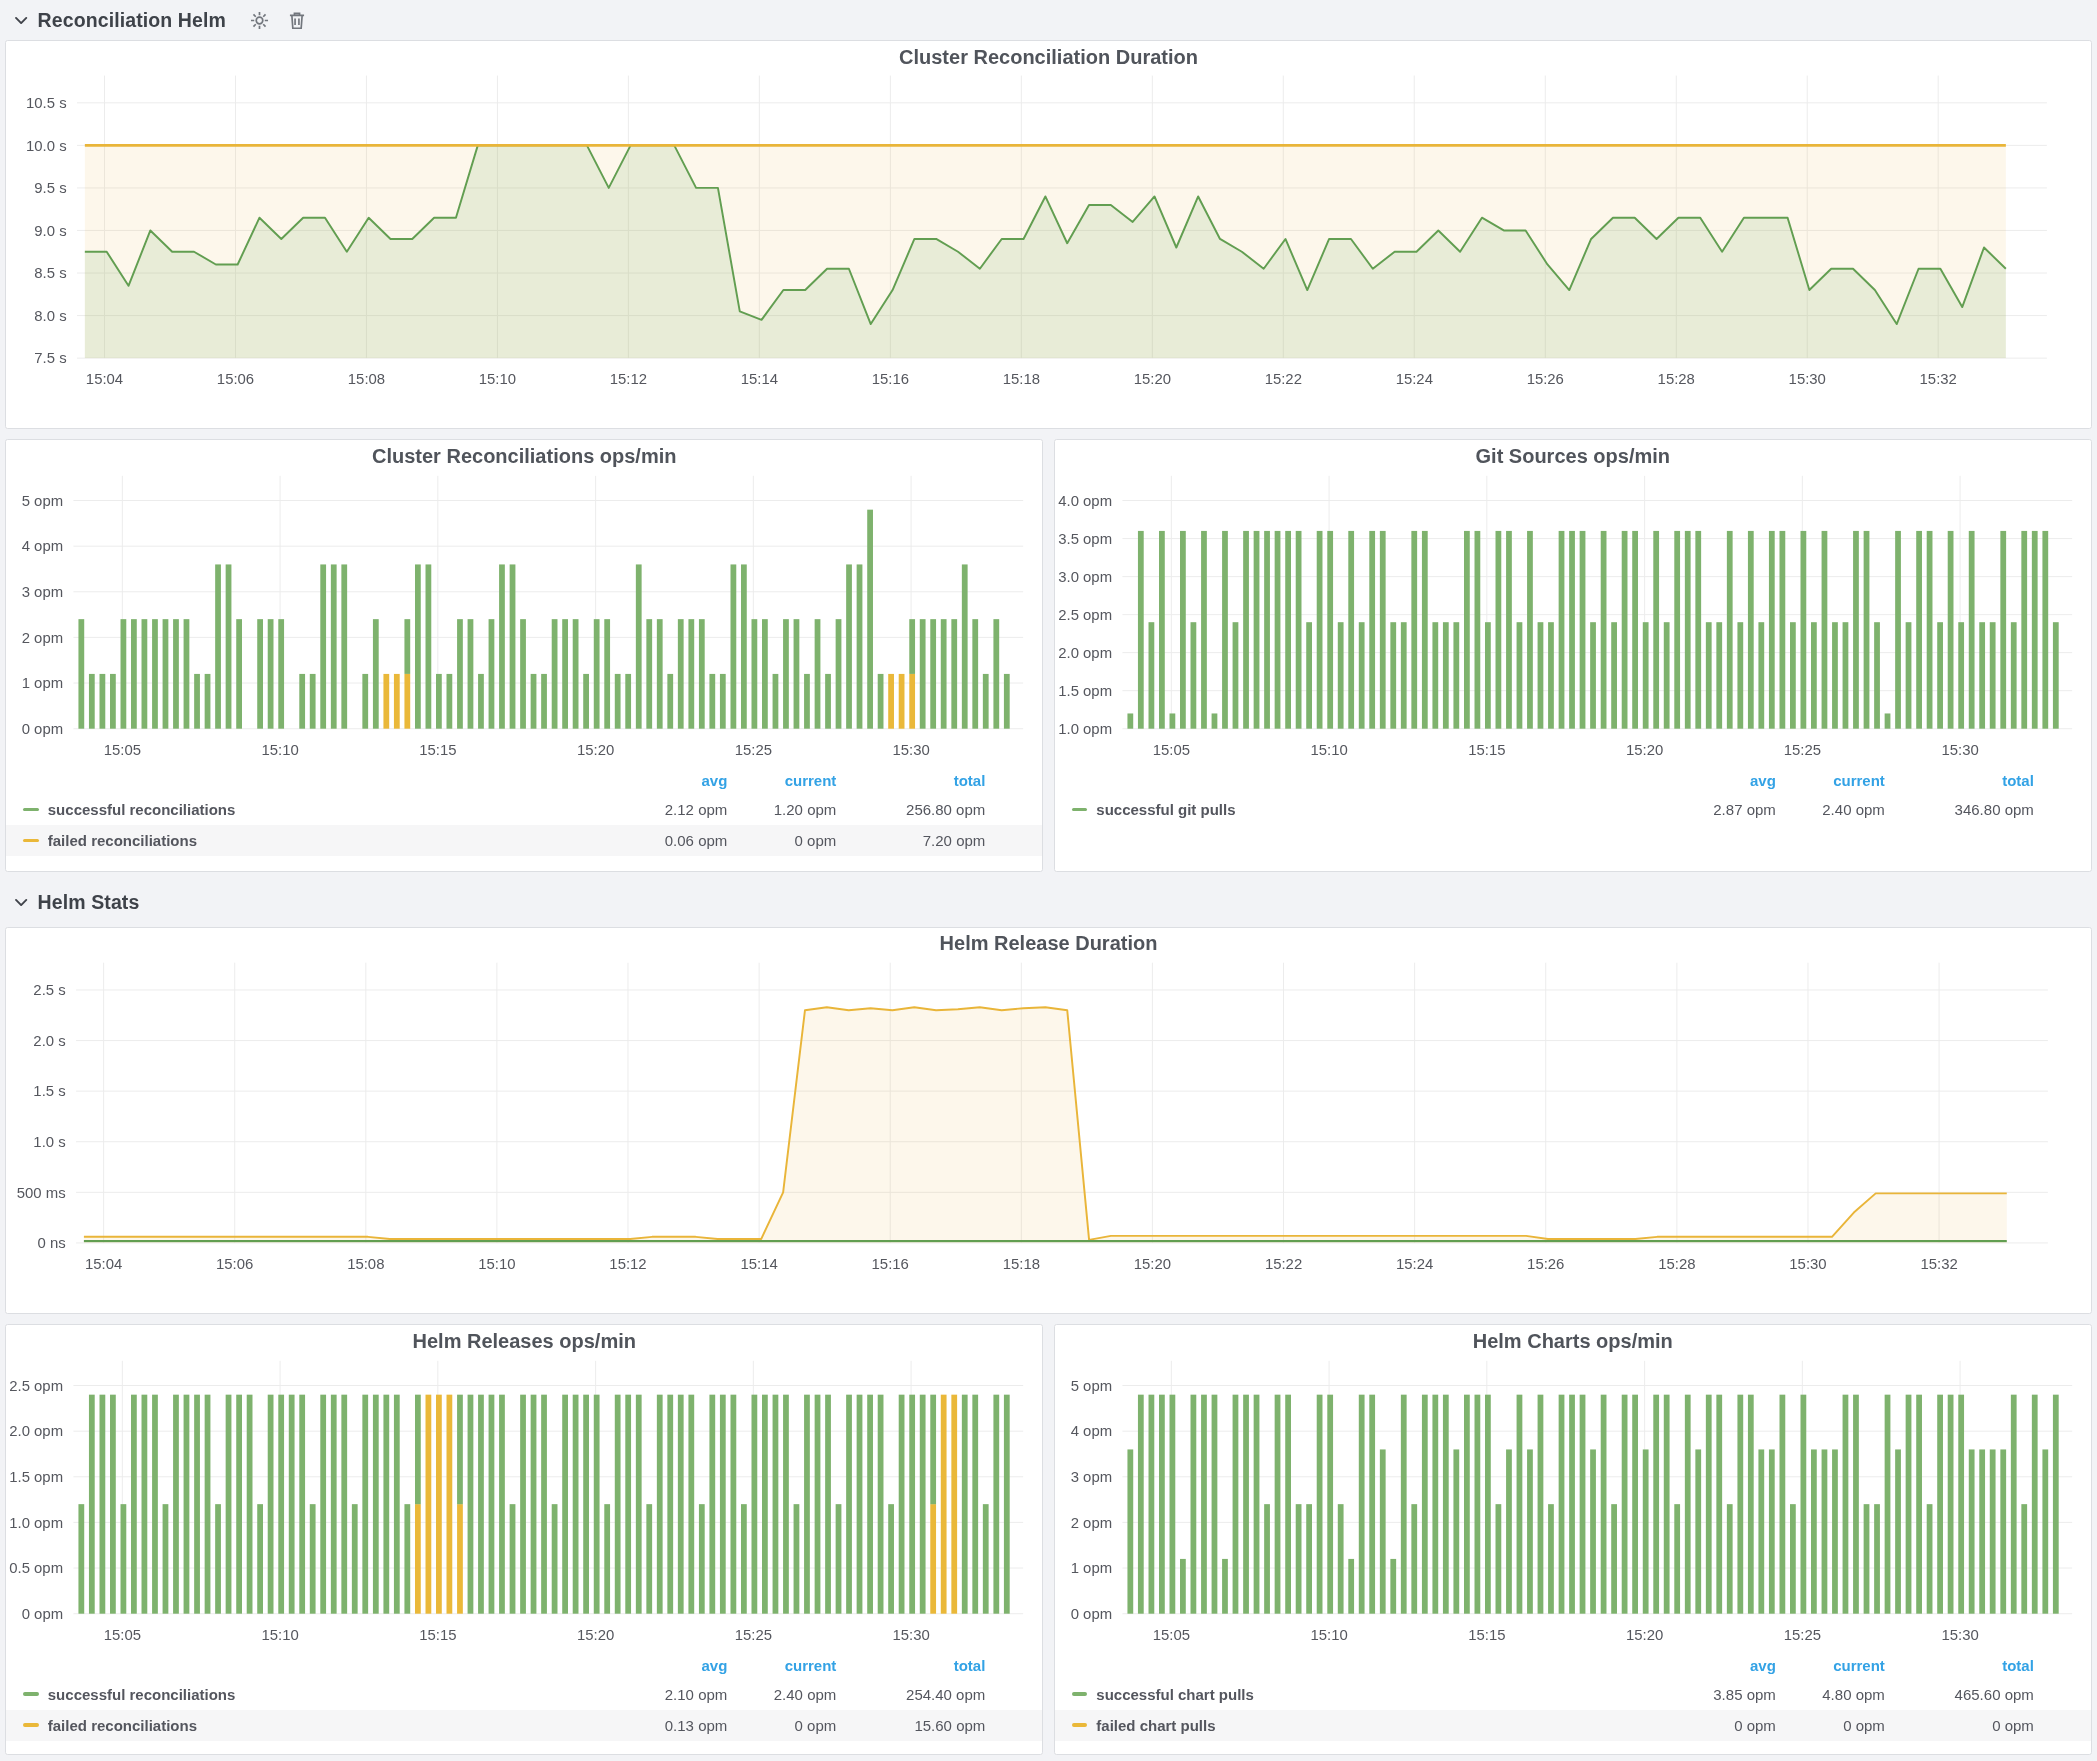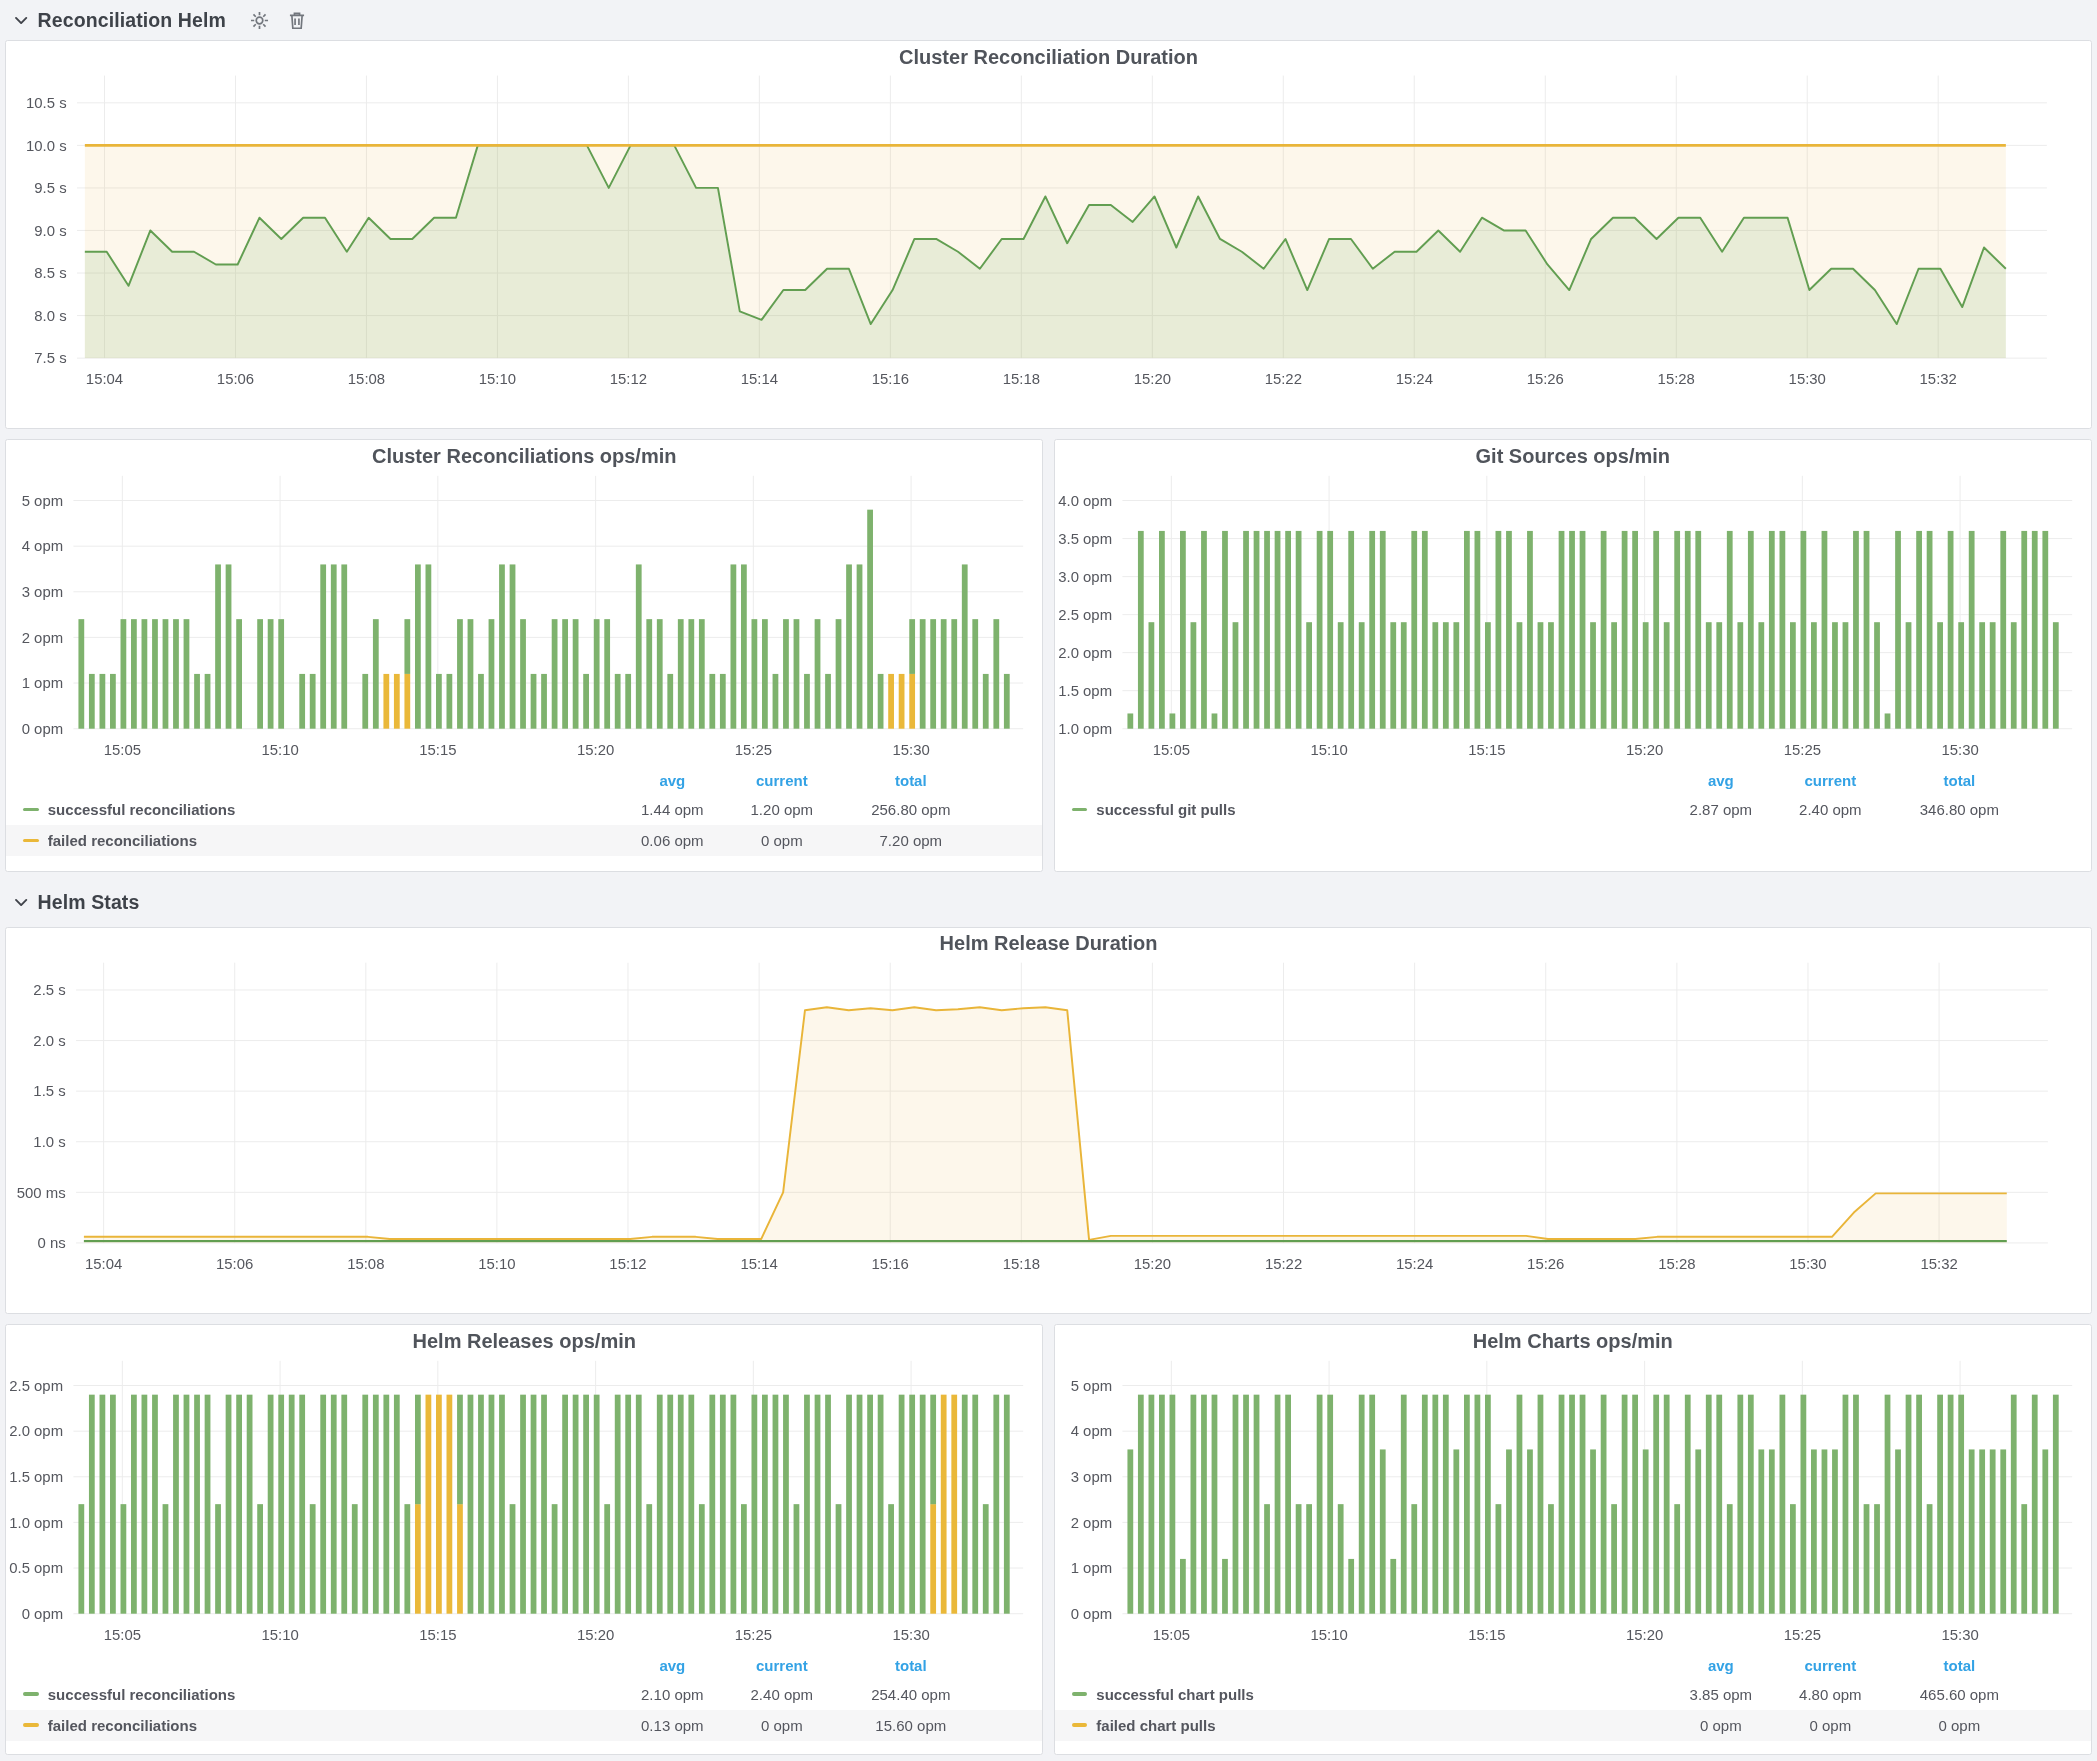--- a/index.html
+++ b/index.html
@@ -25,21 +25,21 @@
   .ptitle{height:32px;display:flex;align-items:center;justify-content:center;
     font-size:20px;font-weight:700;color:#50545B;cursor:pointer;}
   svg.chart{display:block;}
   .tick{font-size:23px;fill:#55575E;font-family:"Liberation Sans",sans-serif;}
   .legend{margin-top:2.6px;}
   .lrow{display:grid;grid-template-columns:1fr 110px 109px 149px;align-items:center;
     height:31px;padding:0 57px 0 17px;font-size:15px;color:#54565E;}
   .lrow.lhead{height:26px;font-weight:700;}
   .lrow.lhead .stat{color:#33A2E5;cursor:pointer;}
   .lrow.alt{background:#F6F6F7;}
-  .stat{text-align:center;white-space:nowrap;}
+  .stat{text-align:right;white-space:nowrap;}
   .lname{display:flex;align-items:center;gap:9px;min-width:0;font-weight:bold;}
   .swatch{display:inline-block;width:15.6px;height:3.9px;border-radius:1.9px;flex:0 0 auto;}
   .sname{cursor:pointer;}
 </style>
 </head>
 <body>
 
 <div>
 
   <div class="sechead">
@@ -241,21 +241,21 @@
             <span></span>
             <span class="stat">avg</span>
             <span class="stat">current</span>
             <span class="stat">total</span>
           </div>
           <div class="lrow">
             <span class="lname">
               <i class="swatch" style="background:#7EB26D"></i>
               <span class="sname">successful reconciliations</span>
             </span>
-            <span class="stat">1.44 opm</span>
+            <span class="stat">2.12 opm</span>
             <span class="stat">1.20 opm</span>
             <span class="stat">256.80 opm</span>
           </div>
           <div class="lrow alt">
             <span class="lname">
               <i class="swatch" style="background:#EAB839"></i>
               <span class="sname">failed reconciliations</span>
             </span>
             <span class="stat">0.06 opm</span>
             <span class="stat">0 opm</span>

